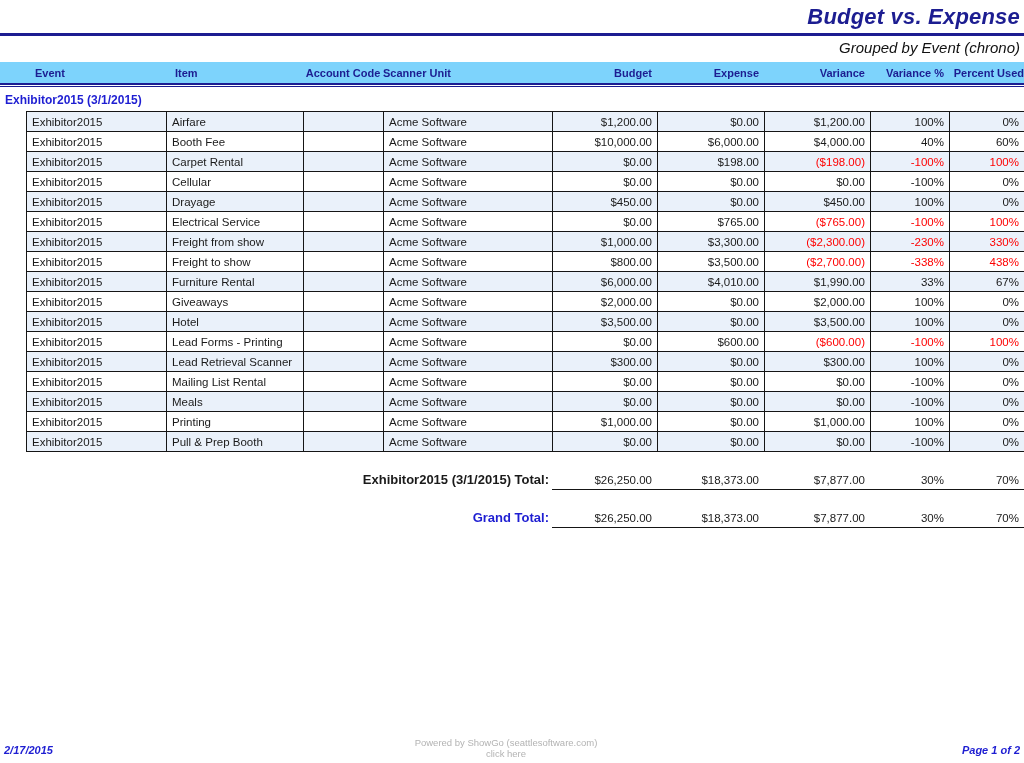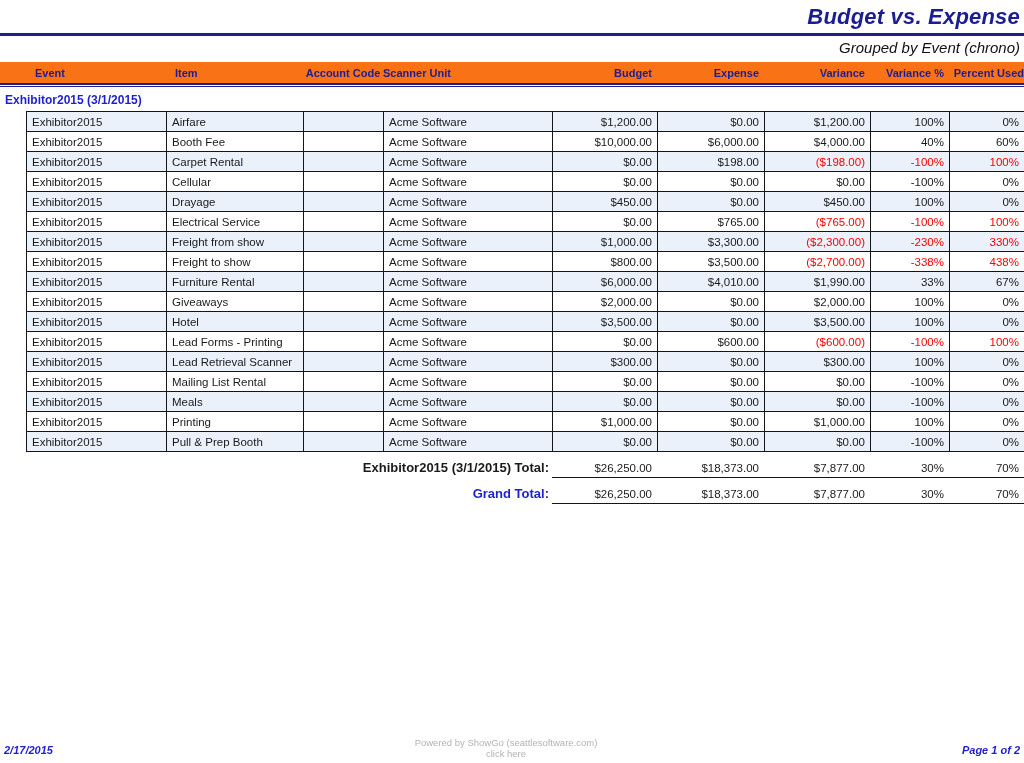--- a/index.html
+++ b/index.html
@@ -9,21 +9,21 @@
 
   
   .title-row { padding:4px 4px 0 14px; text-align:right; }
   .report-title { font-size:22px; font-weight:bold; font-style:italic; color:#1c1d91; letter-spacing:.2px; }
   .top-rule { height:3px; background:#1c1d91; margin-top:3px; }
   .subtitle-row { text-align:right; padding:3px 4px 0 0; }
   .report-subtitle { font-size:15px; font-style:italic; color:#111; }
 
   
   .band-wrap { margin-top:5px; }
-  .band { background:#f97316; height:23px; border-bottom:2px solid #1c1d91; display:flex; align-items:center; }
+  .band { background:#7dd3fc; height:23px; border-bottom:2px solid #1c1d91; display:flex; align-items:center; }
   .band-inner { display:flex; width:998px; margin-left:26px; }
   .band-cell { font-size:11px; font-weight:bold; color:#1c1d91; white-space:nowrap; overflow:hidden; }
   .band-thin-rule { height:1px; background:#1c1d91; margin-top:1px; }
 
   
   .w-event{width:140px;} .w-item{width:137px;} .w-acct{width:80px;} .w-bu{width:169px;}
   .w-budget{width:105px;} .w-expense{width:107px;} .w-variance{width:106px;}
   .w-varpct{width:79px;} .w-pu{width:75px;}
   .al{text-align:left;} .ar{text-align:right;} .ac{text-align:center;}
   .pl{padding-left:9px;} .pr{padding-right:5px;}
@@ -37,21 +37,21 @@
                   white-space:nowrap; overflow:hidden; background:#ffffff; }
   table.data tr.alt td { background:#eaf1fa; }
   td.num { text-align:right; }
   .neg { color:#fe0000; }
 
   
   .totals-row { display:flex; width:1024px; align-items:flex-end; margin-top:1px; }
   .totals-label { width:552px; text-align:right; font-size:13px; font-weight:bold; padding:5px 3px 3px 0; white-space:nowrap; }
   .totals-label.blue { color:#1e1ed2; }
   .totals-nums { display:flex; border-bottom:1.5px solid #151515; }
-  .totals-nums .tcell { font-size:11.5px; text-align:right; padding:9px 5px 3px 0; white-space:nowrap; }
+  .totals-nums .tcell { font-size:11.5px; text-align:right; padding:21px 5px 3px 0; white-space:nowrap; }
 
   
   .footer { position:absolute; left:0; right:0; bottom:4px; height:24px; }
   .footer-date { position:absolute; left:4px; bottom:3px; font-size:11px; font-weight:bold; font-style:italic; color:#1e1ed2; }
   .footer-page { position:absolute; right:4px; bottom:3px; font-size:11px; font-weight:bold; font-style:italic; color:#1e1ed2; }
   .footer-center { position:absolute; left:0; right:12px; text-align:center; bottom:0; color:#b3b3b3; font-size:9.5px; line-height:11px; }
   .footer-center .click { color:#b3b3b3; text-decoration:none; }
 </style>
 </head>
 <body>

